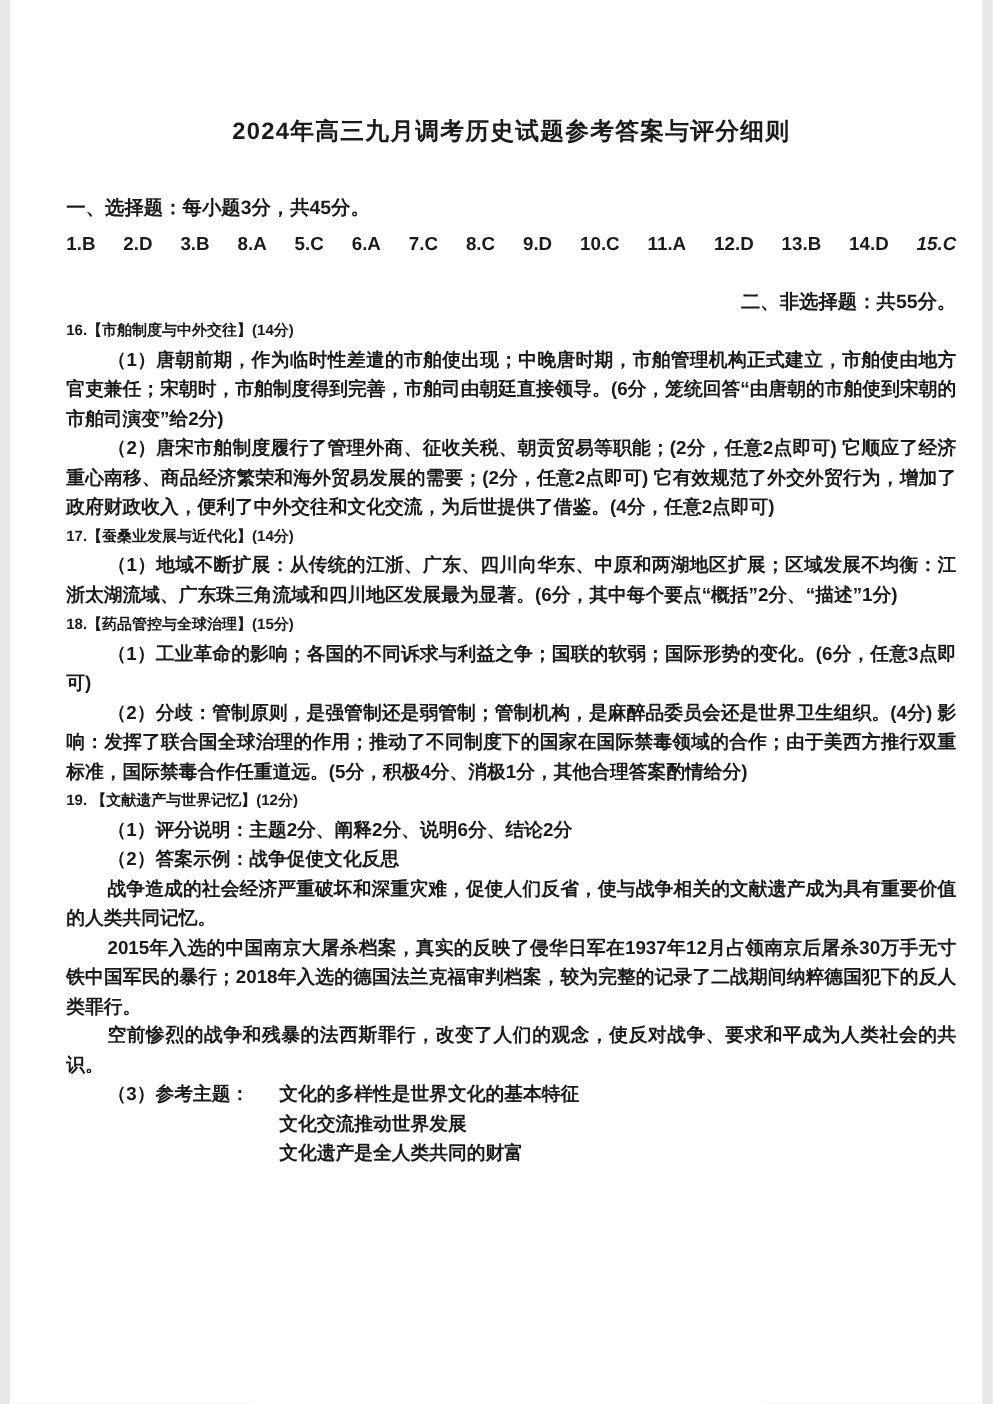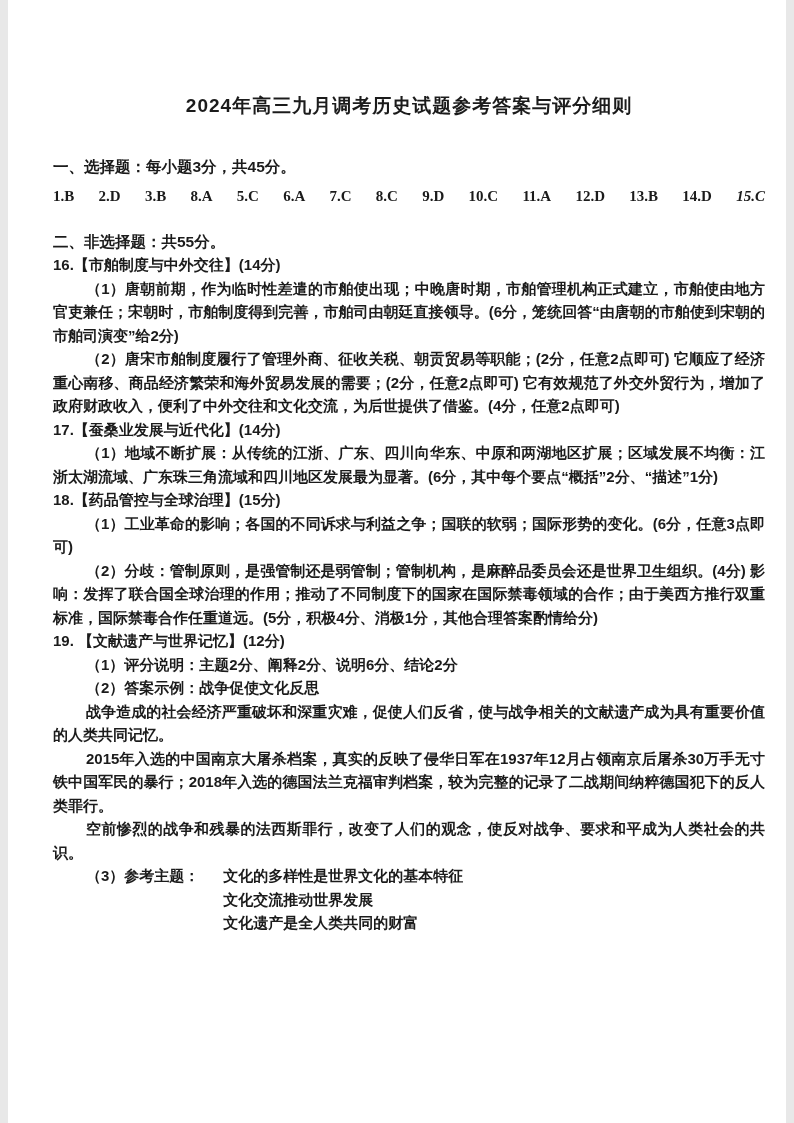--- a/index.html
+++ b/index.html
@@ -36,30 +36,30 @@
     line-height: 22px;
     margin: 0;
   }
   .answer-row {
     display: flex;
     justify-content: space-between;
     font-size: 15px;
     line-height: 22px;
     margin: 7px 0 24px 0;
     white-space: nowrap;
-    font-family: Liberation Serif, serif;
   }
   .answer-row .italic {
     font-style: italic;
   }
   .gap-before-sec2 {
     margin-top: 24px;
+    text-align: right;
   }
   .q-title {
-    font-size: 15px;
+    font-size: 12px;
     line-height: 23.5px;
     margin: 0;
   }
   .para {
     font-size: 15px;
     line-height: 23.5px;
     text-align: justify;
     text-indent: 2.2em;
     margin: 0;
   }

